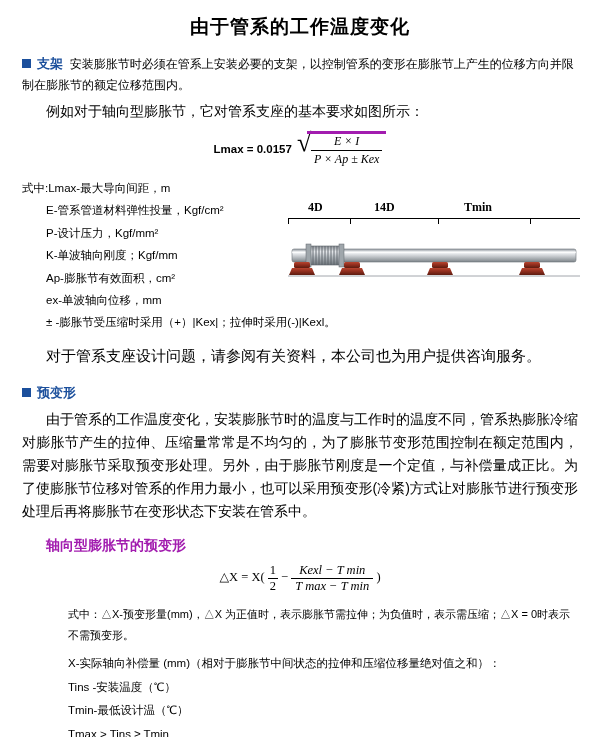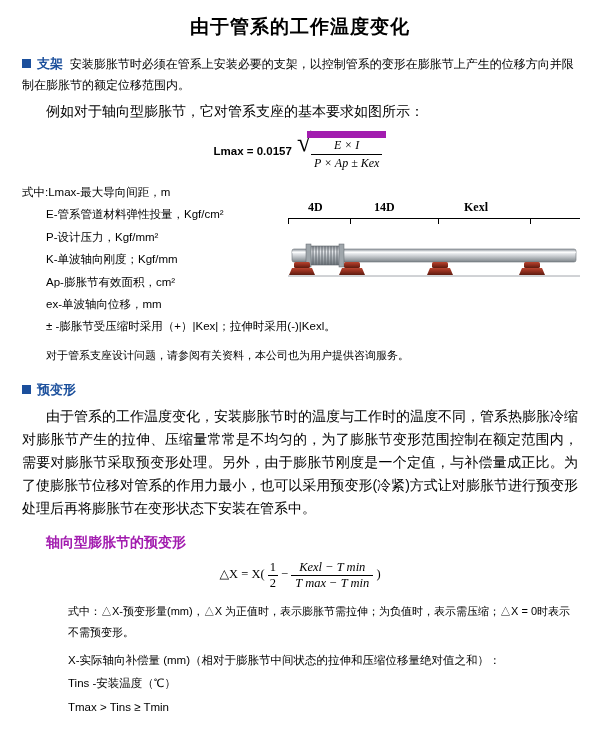--- a/index.html
+++ b/index.html
@@ -99,21 +99,21 @@
     position: absolute;
     left: 0;
     top: 2px;
     font-size: 26px;
     line-height: 20px;
   }
   .frac {
     display: inline-block;
     vertical-align: middle;
     text-align: center;
-    border-top: 7px solid #a21caf;
+    border-top: 3px solid #a21caf;
     padding: 0 4px;
     position: relative;
     top: 0;
   }
   .frac .num {
     display: block;
     border-bottom: 1px solid #000;
     padding: 0 3px 1px 3px;
     font-style: italic;
   }
@@ -158,21 +158,21 @@
     margin-bottom: 2px;
   }
   .dim-rule i {
     position: absolute;
     top: -1px;
     width: 1px;
     height: 6px;
     background: #000;
   }
   .note-after {
-    font-size: 11px;
+    font-size: 15px;
     line-height: 1.8;
     margin-top: 2px;
   }
   .center-formula-2 {
     text-align: center;
     margin: 6px 0 10px 0;
     font-family: "Liberation Serif", serif;
     font-size: 12.5px;
   }
   .pfrac {
@@ -253,21 +253,21 @@
     <div class="pad">ex-单波轴向位移，mm</div>
     <div class="pad">± -膨胀节受压缩时采用（+）|Kex|；拉伸时采用(-)|Kexl。</div>
   </div>
 
   <div class="note-after indent" style="margin-top:8px;">对于管系支座设计问题，请参阅有关资料，本公司也为用户提供咨询服务。</div>
 
   <div class="diagram-wrap">
     <div class="dim-labels">
       <span style="left:20px;">4D</span>
       <span style="left:86px;">14D</span>
-      <span style="left:176px;">Kexl</span>
+      <span style="left:176px;">Tmin</span>
     </div>
     <div class="dim-rule">
       <i style="left:0px;"></i>
         <i style="left:62px;"></i>
         <i style="left:150px;"></i>
         <i style="left:242px;"></i>
     </div>
 
     <svg width="292" height="80" viewBox="0 0 292 80">
       <defs>
@@ -349,16 +349,17 @@
       <span class="d">T max − T min</span>
     </span>
     <span>)</span>
   </div>
 
   <div class="expl-line">式中：△X-预变形量(mm)，△X 为正值时，表示膨胀节需拉伸；为负值时，表示需压缩；△X = 0时表示不需预变形。</div>
 
   <div class="list-lines" style="margin-top:6px;">
     <div>X-实际轴向补偿量 (mm)（相对于膨胀节中间状态的拉伸和压缩位移量绝对值之和）：</div>
     <div>Tins -安装温度（℃）</div>
+    <div>Tmin-最低设计温（℃）</div>
     <div>Tmax &gt; Tins ≥ Tmin</div>
   </div>
 
 </div>
 
 </body></html>

